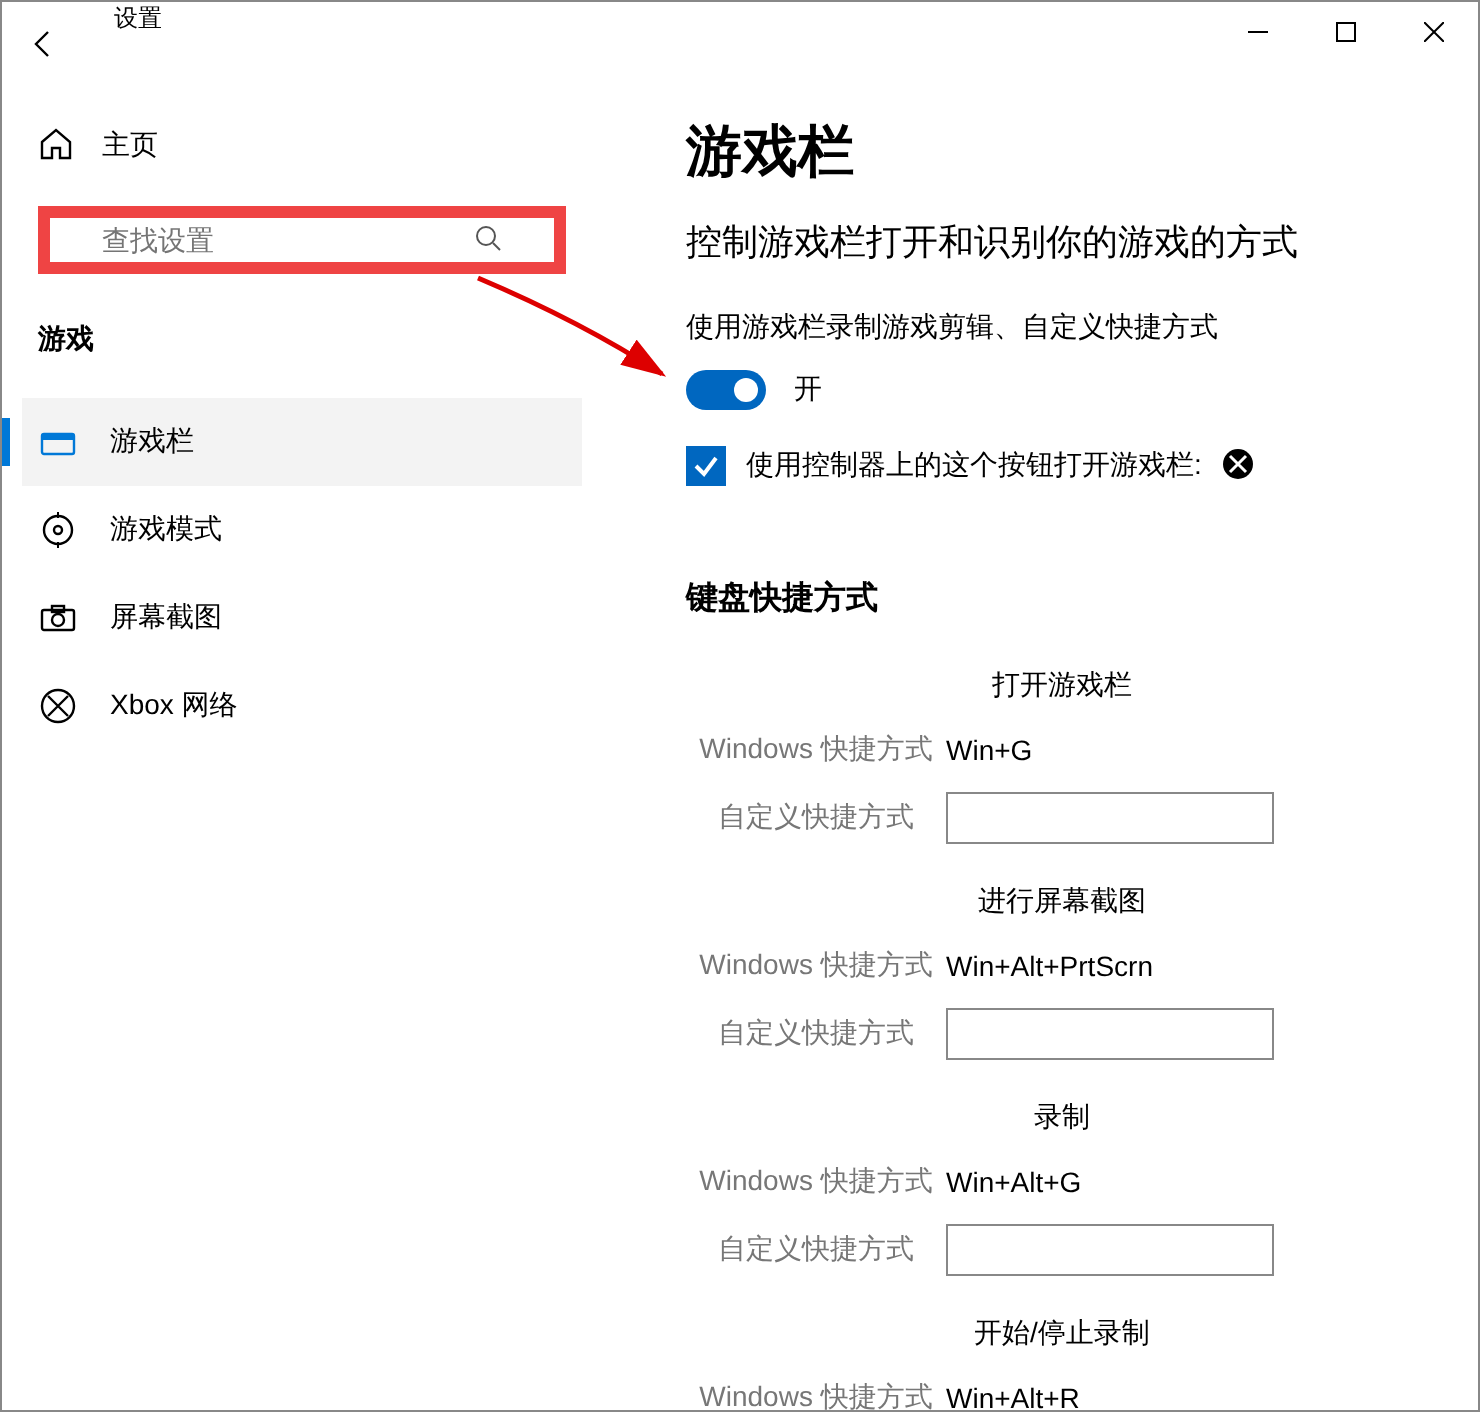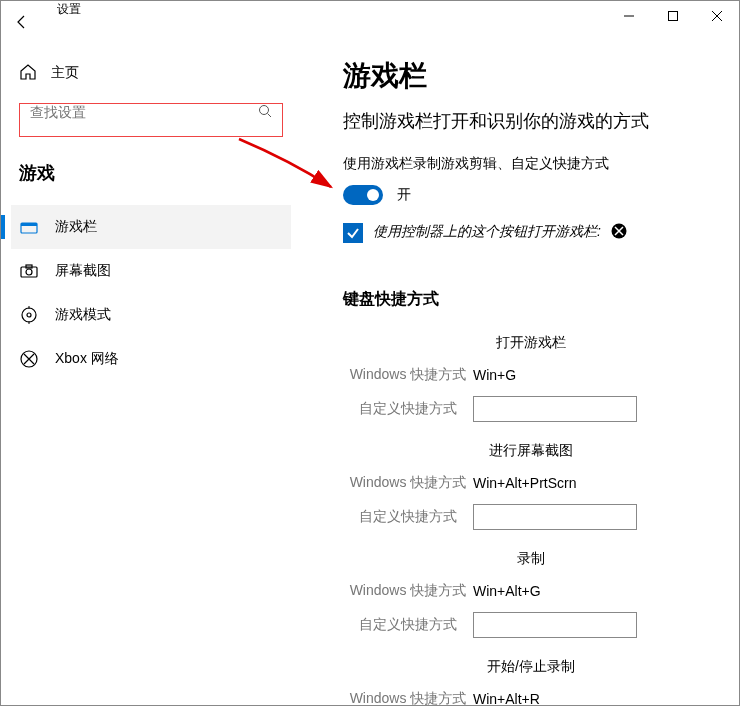--- a/index.html
+++ b/index.html
@@ -44,35 +44,35 @@
   border-right: 0;
 }
 .home-row {
   display: flex; align-items: center;
   height: 40px;
   gap: 14px;
   padding-left: 8px;
   margin-bottom: 10px;
 }
 .search-box {
-  display: flex; align-items: flex-start;
-  border: 1px solid #ef4444;
+  display: flex; align-items: center;
+  border: 6px solid #ef4444;
   height: 34px;
-  padding: 0 10px;
+  padding: 0 26px;
   margin: 0 8px 18px 8px;
 }
 .search-box input {
   border: none; outline: none; flex: 1;
   font-size: 14px; color: #666;
   font-family: inherit;
 }
 .search-box .sicon { color: #333; font-size: 14px; }
 .cat-header {
   font-weight: bold;
-  font-size: 18px;
+  font-size: 14px;
   padding: 6px 8px 20px 8px;
 }
 .nav-item {
   display: flex; align-items: center;
   gap: 16px;
   height: 44px;
   padding-left: 8px;
   position: relative;
 }
 .nav-item.active::before {
@@ -116,23 +116,22 @@
   position: relative;
 }
 .toggle .knob {
   width: 12px; height: 12px;
   border-radius: 50%;
   background: #fff;
   position: absolute;
   right: 4px; top: 4px;
 }
 .check-row {
-  display: flex; gap: 10px;
+  display: flex; align-items: center; gap: 10px;
   margin-bottom: 46px;
-  font-style: italic;
 }
 .checkbox {
   width: 20px; height: 20px;
   background: #0067c0;
   display: flex; align-items: center; justify-content: center;
   color: #fff;
 }
 .h2 {
   font-size: 16px; font-weight: 600;
   margin-bottom: 24px;
@@ -219,37 +218,37 @@
         <svg width="20" height="20" viewBox="0 0 20 20">
             <rect x="2" y="6" width="16" height="10" rx="1" stroke="#0078d7" stroke-width="1.2" fill="none"></rect>
             <rect x="2" y="6" width="16" height="3" fill="#0078d7"></rect>
           </svg>
       </span>
       <span>游戏栏</span>
     </div>
     <div class="nav-item">
       <span class="icon">
         <svg width="20" height="20" viewBox="0 0 20 20">
-            <rect x="2" y="6" width="16" height="10" rx="1" stroke="#000" stroke-width="1.2" fill="none"></rect>
-            <circle cx="10" cy="11" r="3" stroke="#000" stroke-width="1.2" fill="none"></circle>
-            <rect x="7" y="4" width="6" height="3" stroke="#000" stroke-width="1.2" fill="none"></rect>
-          </svg>
-      </span>
-      <span>屏幕截图</span>
-    </div>
-    <div class="nav-item">
-      <span class="icon">
-        <svg width="20" height="20" viewBox="0 0 20 20">
             <circle cx="10" cy="10" r="7" stroke="#000" stroke-width="1.2" fill="none"></circle>
             <circle cx="10" cy="10" r="2" stroke="#000" stroke-width="1.2" fill="none"></circle>
             <line x1="10" y1="1" x2="10" y2="4" stroke="#000"></line>
             <line x1="10" y1="16" x2="10" y2="19" stroke="#000"></line>
           </svg>
       </span>
       <span>游戏模式</span>
+    </div>
+    <div class="nav-item">
+      <span class="icon">
+        <svg width="20" height="20" viewBox="0 0 20 20">
+            <rect x="2" y="6" width="16" height="10" rx="1" stroke="#000" stroke-width="1.2" fill="none"></rect>
+            <circle cx="10" cy="11" r="3" stroke="#000" stroke-width="1.2" fill="none"></circle>
+            <rect x="7" y="4" width="6" height="3" stroke="#000" stroke-width="1.2" fill="none"></rect>
+          </svg>
+      </span>
+      <span>屏幕截图</span>
     </div>
     <div class="nav-item">
       <span class="icon">
         <svg width="20" height="20" viewBox="0 0 20 20">
             <circle cx="10" cy="10" r="8" stroke="#000" stroke-width="1.2" fill="none"></circle>
             <path d="M5 5 Q10 10 15 15 M15 5 Q10 10 5 15" stroke="#000" stroke-width="1.2" fill="none"></path>
           </svg>
       </span>
       <span>Xbox 网络</span>
     </div>

